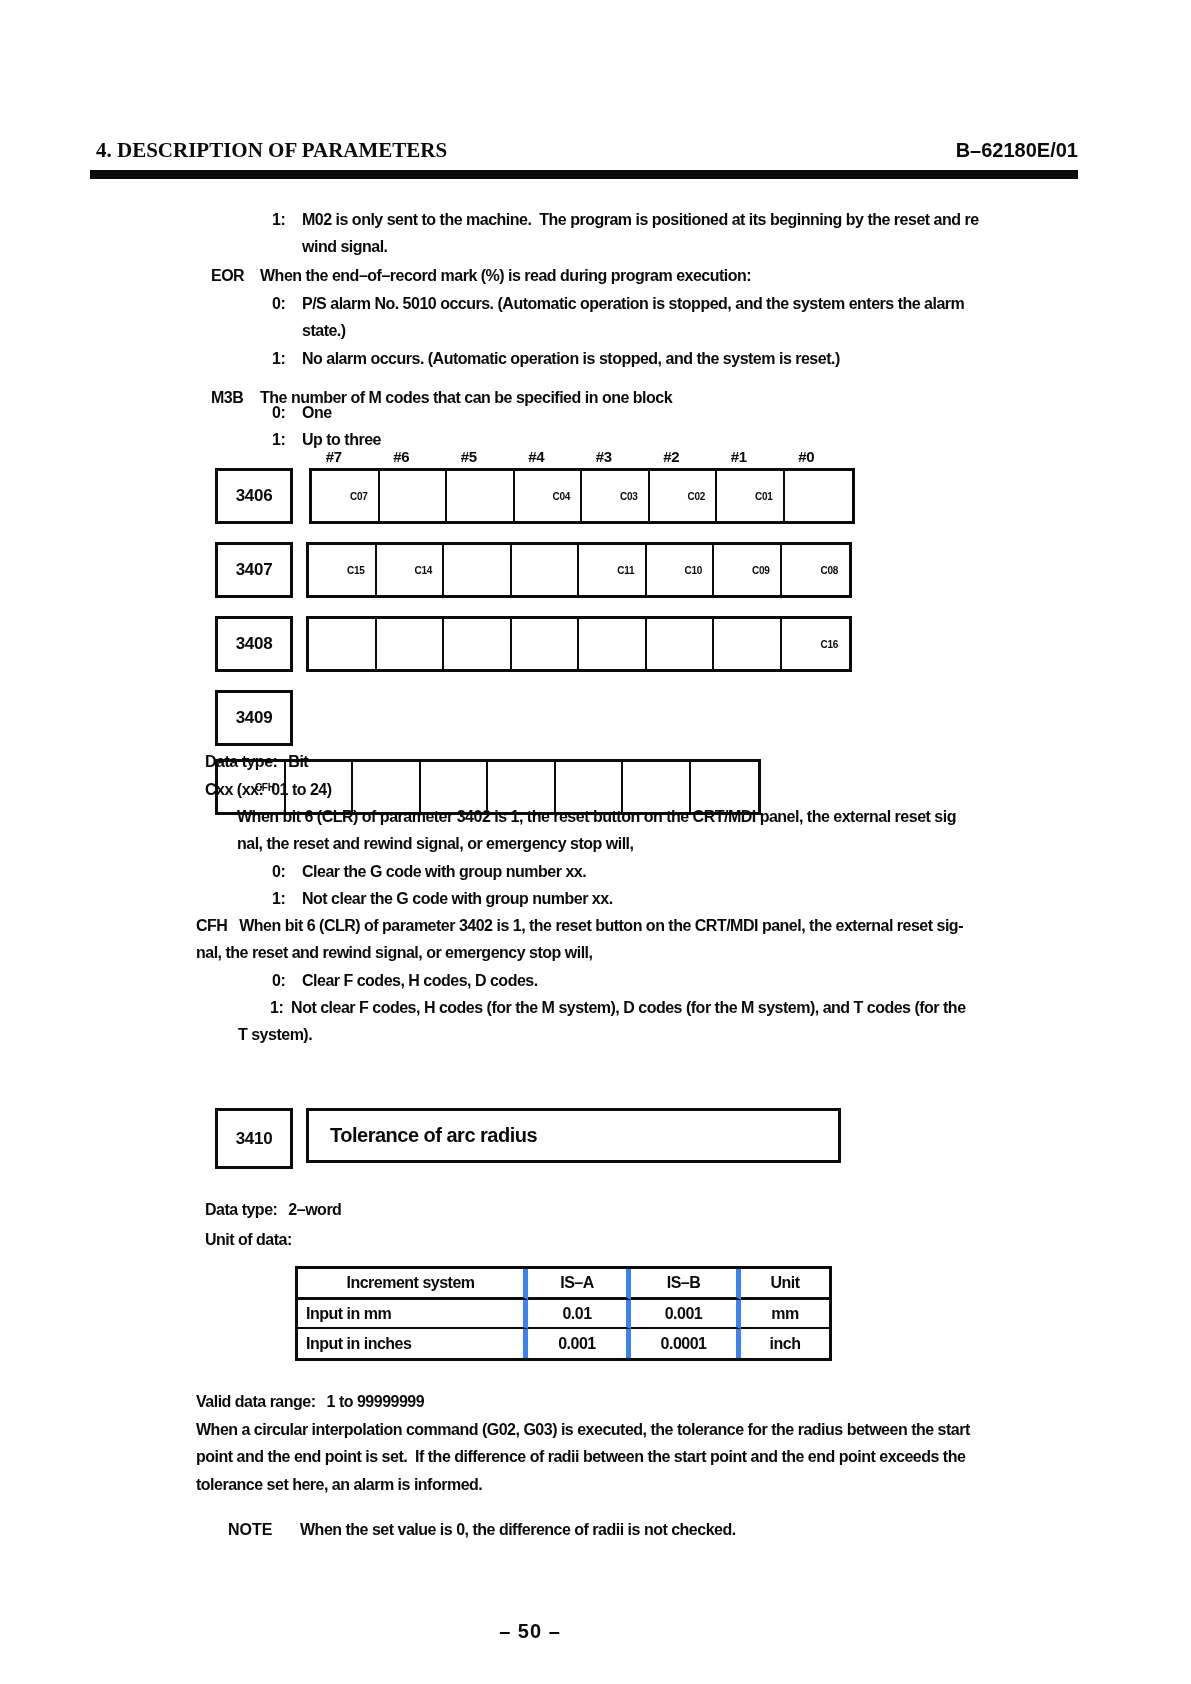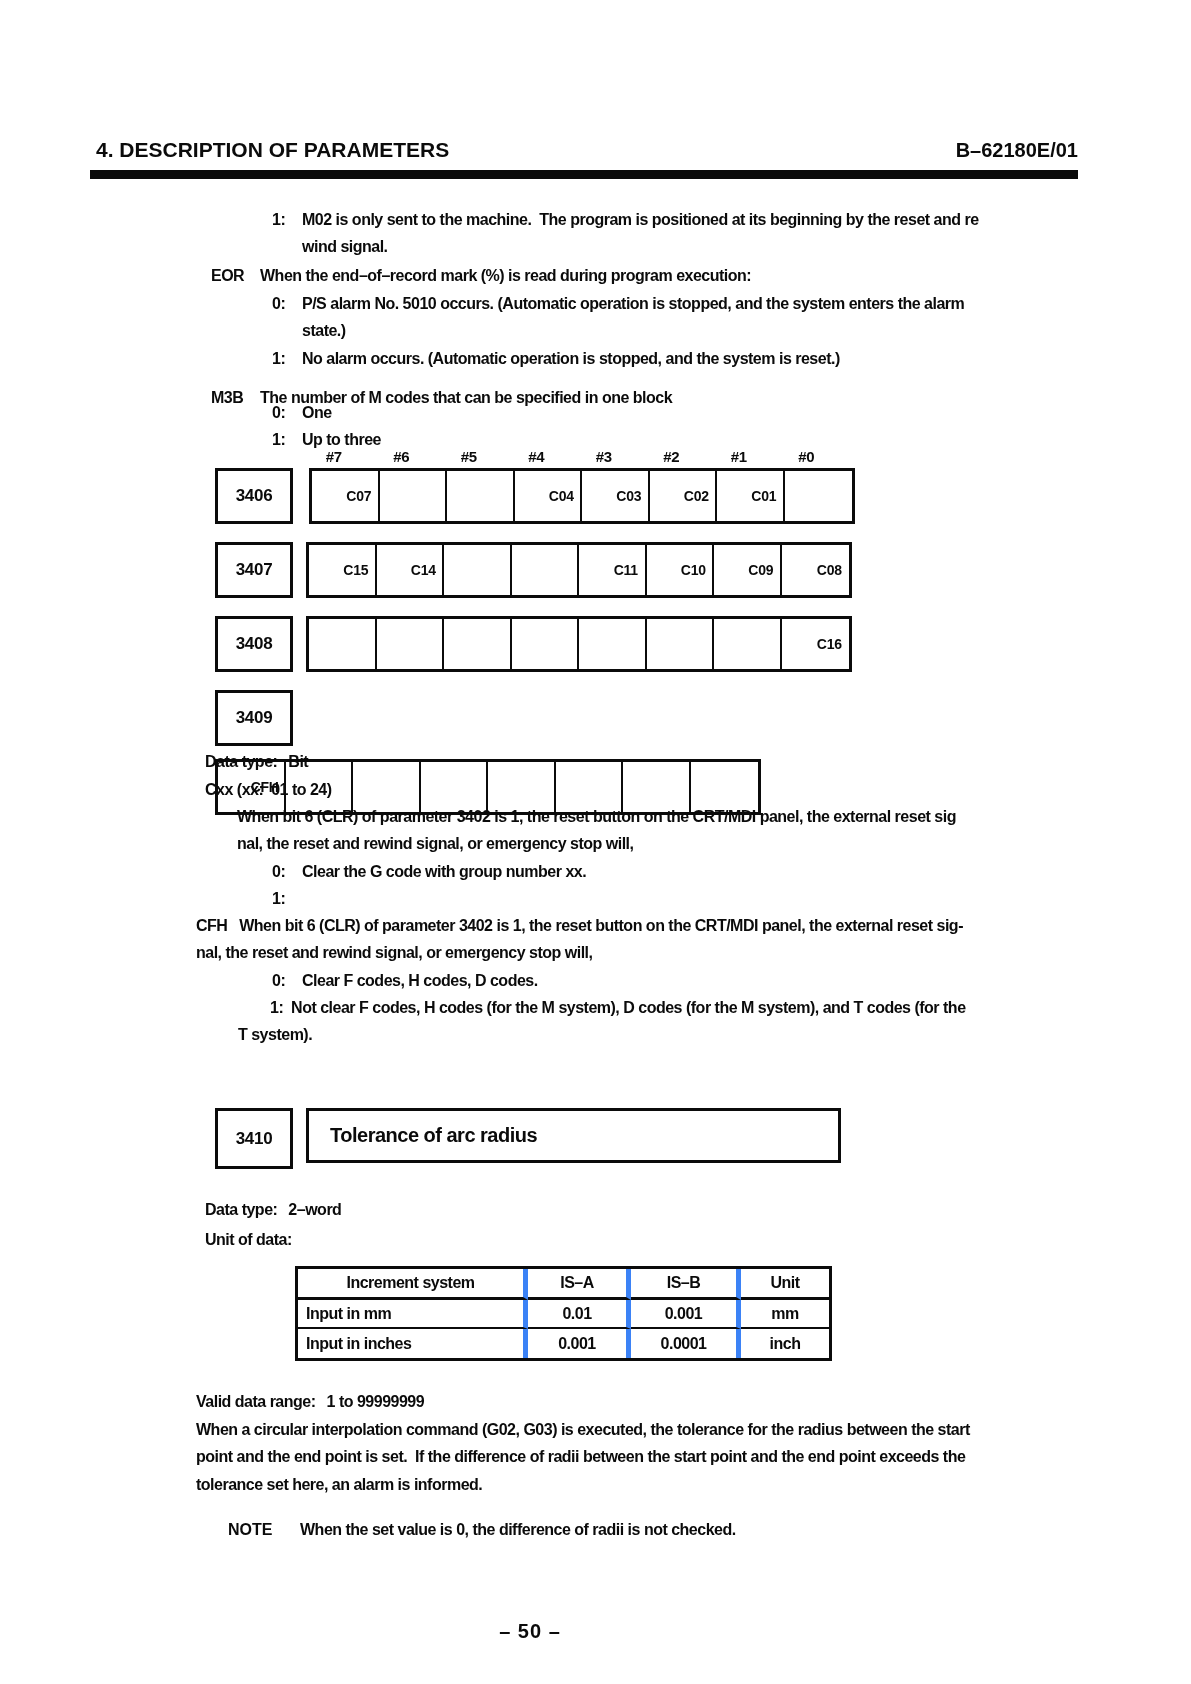--- a/index.html
+++ b/index.html
@@ -6,21 +6,21 @@
   .page {
     position:relative; width:1191px; height:1684px; background:#ffffff;
     color:#0b0b0b; font-family:"Liberation Sans","DejaVu Sans",sans-serif;
     font-weight:bold; overflow:hidden;
   }
   .abs { position:absolute; }
   .txt {
     font-size:16px; line-height:27.3px; letter-spacing:-0.5px;
     white-space:pre-wrap;
   }
-  .hdr-title { font-size:21px; letter-spacing:0px; }
+  .hdr-title { font-size:21px; letter-spacing:0px;font-family:Liberation Serif, serif; }
   .hdr-code  { font-size:20px; text-align:right; letter-spacing:0px; }
   .rule { background:#0a0a0a; height:9px; }
   .opt { display:flex; }
   .opt .lab { flex:none; }
   .lab-num  { width:30px; }
   .lab-term { width:49px; }
   .kv { display:flex; }
   .kv .v { margin-left:11px; }
   
   .bit-labels {
@@ -32,21 +32,21 @@
     width:72px; height:50px; border:3px solid #0b0b0b;
     display:flex; align-items:center; justify-content:center;
     font-size:17px; letter-spacing:-0.3px; background:#fff;
   }
   .bit-grid {
     width:540px; height:50px; border:3px solid #0b0b0b;
     display:grid; grid-template-columns:repeat(8,1fr); background:#fff;
   }
   .bit-cell {
     border-right:2px solid #0b0b0b; display:flex; align-items:center;
-    justify-content:center; font-size:14px; letter-spacing:-0.3px;padding-left:28px;
+    justify-content:center; font-size:10px; letter-spacing:-0.3px;padding-left:28px;
   }
   .bit-cell:last-child { border-right:none; }
   
   .pbox-tall { height:55px; }
   .desc-box {
     width:535px; height:55px; border:3px solid #0b0b0b; background:#fff;
     display:flex; align-items:center; padding-left:21px; box-sizing:border-box;
     font-size:20px; letter-spacing:-0.5px;
   }
   
@@ -189,20 +189,21 @@
   <div class="abs txt" style="left:237px; top:803px; width:890px;">When bit 6 (CLR) of parameter 3402 is 1, the reset button on the CRT/MDI panel, the external reset sig
 nal, the reset and rewind signal, or emergency stop will,</div>
 
   <div class="abs opt txt" style="left:272px; top:858px; width:850px;">
     <span class="lab lab-num">0:</span>
     <div>Clear the G code with group number xx.</div>
   </div>
 
   <div class="abs opt txt" style="left:272px; top:885px; width:850px;">
     <span class="lab lab-num">1:</span>
+    <div>Not clear the G code with group number xx.</div>
   </div>
 
   <div class="abs txt" style="left:196px; top:912px; width:935px;">CFH   When bit 6 (CLR) of parameter 3402 is 1, the reset button on the CRT/MDI panel, the external reset sig-
 nal, the reset and rewind signal, or emergency stop will,</div>
 
   <div class="abs opt txt" style="left:272px; top:967px; width:850px;">
     <span class="lab lab-num">0:</span>
     <div>Clear F codes, H codes, D codes.</div>
   </div>
 

